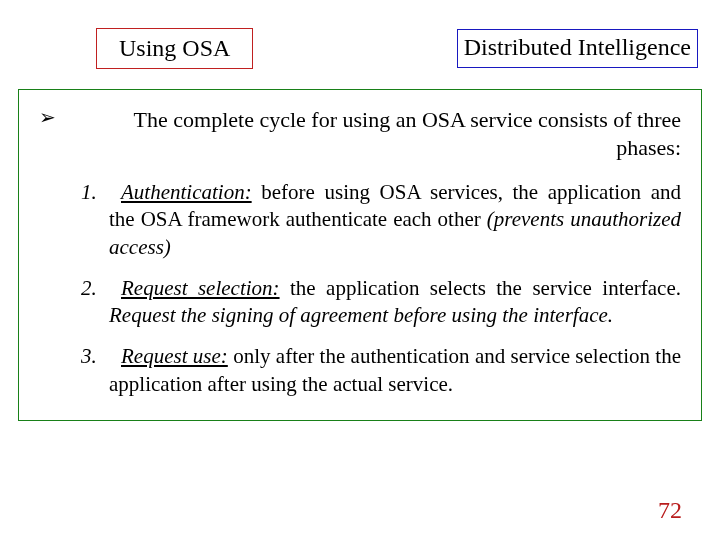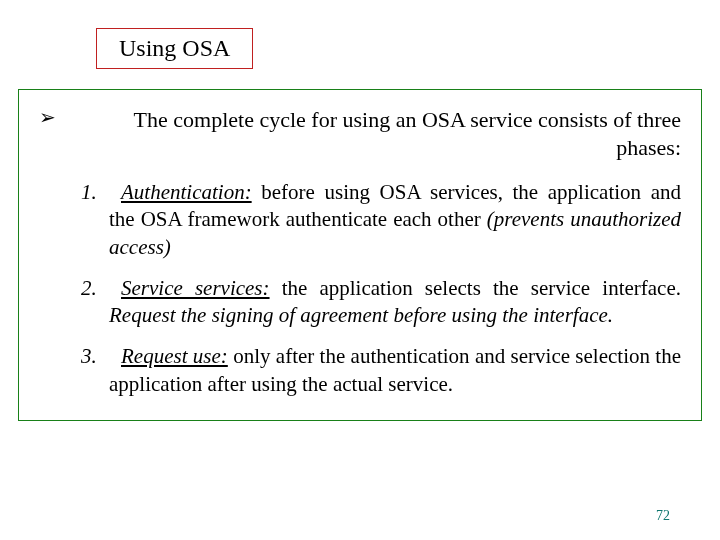--- a/index.html
+++ b/index.html
@@ -76,47 +76,50 @@
   .phase-name {
     font-style: italic;
     text-decoration: underline;
     margin-left: 12px;
   }
   .phase-italic {
     font-style: italic;
   }
   .page-num {
     position: absolute;
-    right: 50px;
+    right: 38px;
     bottom: 16px;
-    color: #0f766e;
-    font-size: 14px;
+    color: #b91c1c;
+    font-size: 24px;
   }
 </style>
 </head>
 <body>
 
 <div class="header-row">
   <div class="title-box">
     <span>Using OSA</span>
+  </div>
+  <div class="brand-box">
+    <span>Distributed Intelligence</span>
   </div>
 </div>
 
 <div class="content-box">
   <div class="bullet-row">
     <span class="arrow-icon">➢</span>
     <span class="intro-text">The complete cycle for using an OSA service consists of three phases:</span>
   </div>
 
   <ol class="phases">
     <li>
       <span class="phase-name">Authentication:</span><span> before using OSA services, the application and the OSA framework authenticate each other </span><span class="phase-italic">(prevents unauthorized access)</span>
     </li>
     <li>
-      <span class="phase-name">Service services:</span><span> the application selects the service interface. </span><span class="phase-italic">Request the signing of agreement before using the interface.</span>
+      <span class="phase-name">Request selection:</span><span> the application selects the service interface. </span><span class="phase-italic">Request the signing of agreement before using the interface.</span>
     </li>
     <li>
       <span class="phase-name">Request use:</span><span> only after the authentication and service selection the application after using the actual service.</span>
     </li>
   </ol>
 </div>
 
 <div class="page-num">72</div>
 
 </body></html>

